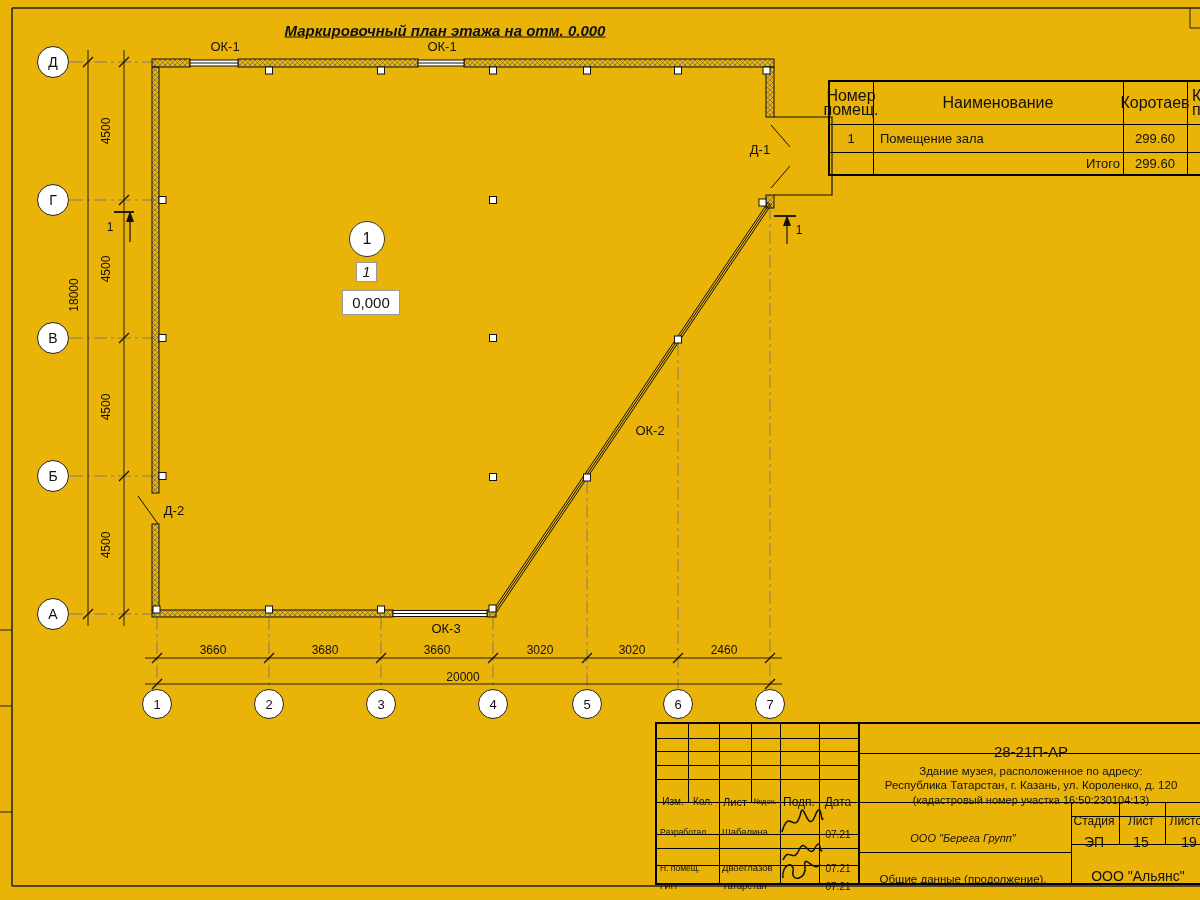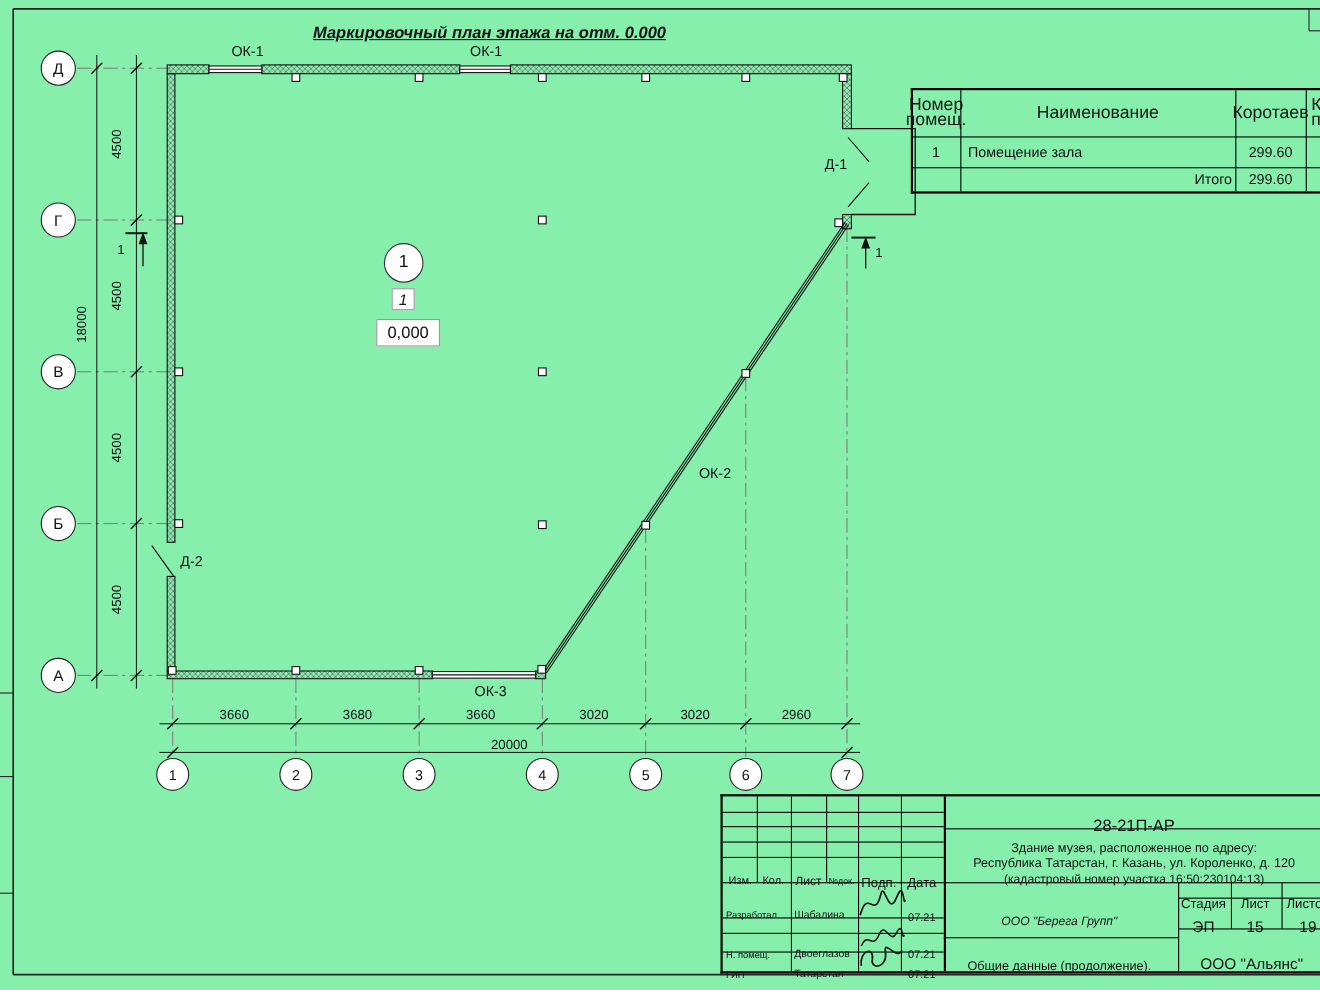--- a/index.html
+++ b/index.html
@@ -1,16 +1,16 @@
 <!DOCTYPE html>
 <html><head>
 <meta charset="utf-8">
 <style>
   html,body{margin:0;padding:0;background:#fff;}
-  .sheet{position:relative;width:1200px;height:900px;background:#86efac;overflow:hidden;
+  .sheet{position:relative;width:1200px;height:900px;background:#eab308;overflow:hidden;
          font-family:"Liberation Sans",sans-serif;color:#111;}
   .plan-svg{position:absolute;left:0;top:0;}
   .lbl{position:absolute;transform:translate(-50%,-50%);font-size:13px;color:#111;
        white-space:nowrap;line-height:1;}
   .lbl.sm{font-size:12px;}
   .lbl.rot{transform:translate(-50%,-50%) rotate(-90deg);}
   .lbl.title{font-size:15px;font-style:italic;font-weight:bold;text-decoration:underline;}
   .lbl.exp-title{font-size:18px;font-style:italic;font-weight:bold;text-decoration:underline;}
   .circle{position:absolute;background:#fff;border:1px solid #222;border-radius:50%;
           display:flex;align-items:center;justify-content:center;color:#111;box-sizing:border-box;}
@@ -197,21 +197,21 @@
   <div class="lbl sm rot" style="left:106px;top:131px">4500</div>
   <div class="lbl sm rot" style="left:106px;top:269px">4500</div>
   <div class="lbl sm rot" style="left:106px;top:407px">4500</div>
   <div class="lbl sm rot" style="left:106px;top:545px">4500</div>
   <div class="lbl sm rot" style="left:74px;top:295px">18000</div>
   <div class="lbl sm" style="left:213px;top:650px">3660</div>
   <div class="lbl sm" style="left:325px;top:650px">3680</div>
   <div class="lbl sm" style="left:437px;top:650px">3660</div>
   <div class="lbl sm" style="left:540px;top:650px">3020</div>
   <div class="lbl sm" style="left:632px;top:650px">3020</div>
-  <div class="lbl sm" style="left:724px;top:650px">2960</div>
+  <div class="lbl sm" style="left:724px;top:650px">2460</div>
   <div class="lbl sm" style="left:463px;top:677px">20000</div>
 
   <div class="exp">
     <div class="vl" style="left:43px;top:0;height:92px"></div>
     <div class="vl" style="left:293px;top:0;height:92px"></div>
     <div class="vl" style="left:357px;top:0;height:92px"></div>
     <div class="hl" style="left:0;top:42px;width:374px"></div>
     <div class="hl" style="left:0;top:70px;width:374px"></div>
     <div class="lbl" style="left:21px;top:14px">Номер</div>
     <div class="lbl" style="left:21px;top:28px">помещ.</div>

